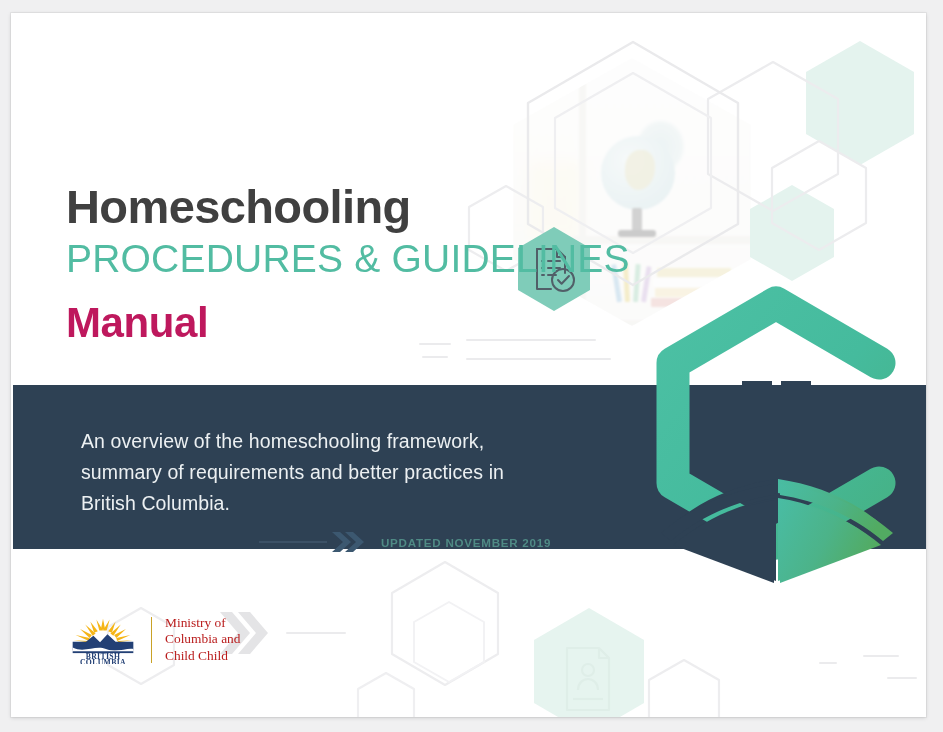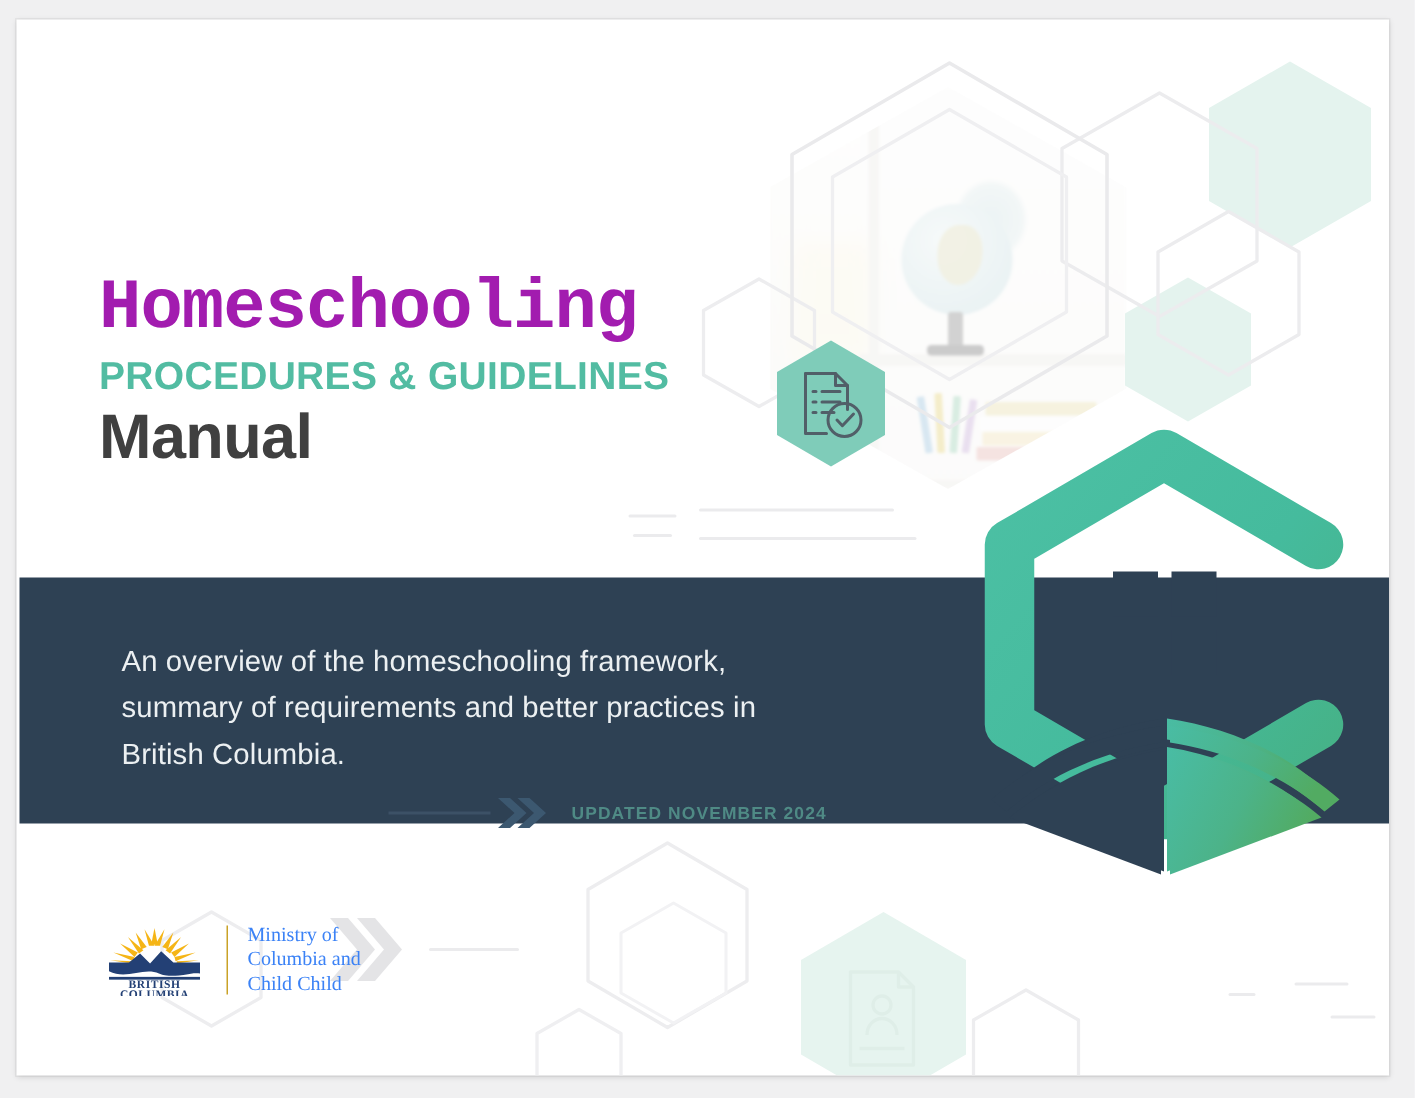--- a/index.html
+++ b/index.html
@@ -105,59 +105,58 @@
     font-size: 11.6px;
     font-weight: 700;
     letter-spacing: .75px;
   }
 
   
   .headline { position: absolute; left: 55px; top: 168px; }
   .h-main {
     font-size: 47px;
     font-weight: 700;
-    color: #a21caf;
+    color: #404040;
     letter-spacing: -0.6px;
     line-height: 1.12;
-    font-family: Liberation Mono, monospace;
   }
   .h-sub {
-    font-size: 26px;
-    font-weight: 700;
+    font-size: 39px;
+    font-weight: 400;
     color: #52bca2;
     letter-spacing: .2px;
     line-height: 1.22;
     margin-top: 1px;
   }
   .h-main2 {
     font-size: 42px;
     font-weight: 700;
-    color: #404040;
+    color: #be185d;
     letter-spacing: -0.4px;
     line-height: 1.16;
-    margin-top: 1px;
+    margin-top: 17px;
   }
 
   
   .bc-logo {
     position: absolute;
     left: 55px;
     top: 602px;
     display: flex;
     align-items: center;
   }
   .bc-mark { width: 74px; }
   .bc-divider {
     width: 1px; height: 46px;
     background: #c9a227;
     margin: 0 13px 0 11px;
   }
   .bc-ministry {
     font-family: "Liberation Serif", "DejaVu Serif", serif;
-    color: #3b82f6;
+    color: #b91c1c;
     font-size: 13.4px;
     line-height: 16.4px;
   }
 
   
   .mark { position: absolute; left: 600px; top: 268px; width: 330px; height: 360px; }
 </style>
 </head>
 <body>
 
@@ -245,21 +244,21 @@
   </div>
 
   <div class="band">
     <div class="band-text">An overview of the homeschooling framework, summary of requirements and better practices in British Columbia.</div>
     <div class="updated-row">
       <span class="updated-line"></span>
       <svg class="chev" width="34" height="24" viewBox="0 0 34 24" fill="#3c5870">
         <polygon points="1,2 9,2 20,12 9,22 1,22 12,12"></polygon>
         <polygon points="14,2 22,2 33,12 22,22 14,22 25,12"></polygon>
       </svg>
-      <span class="updated-label">UPDATED NOVEMBER 2024</span>
+      <span class="updated-label">UPDATED NOVEMBER 2019</span>
     </div>
   </div>
 
   <div class="headline">
     <div class="h-main">Homeschooling</div>
     <div class="h-sub">PROCEDURES &amp; GUIDELINES</div>
     <div class="h-main2">Manual</div>
   </div>
 
   <svg class="mark" viewBox="0 0 330 360" fill="none">

